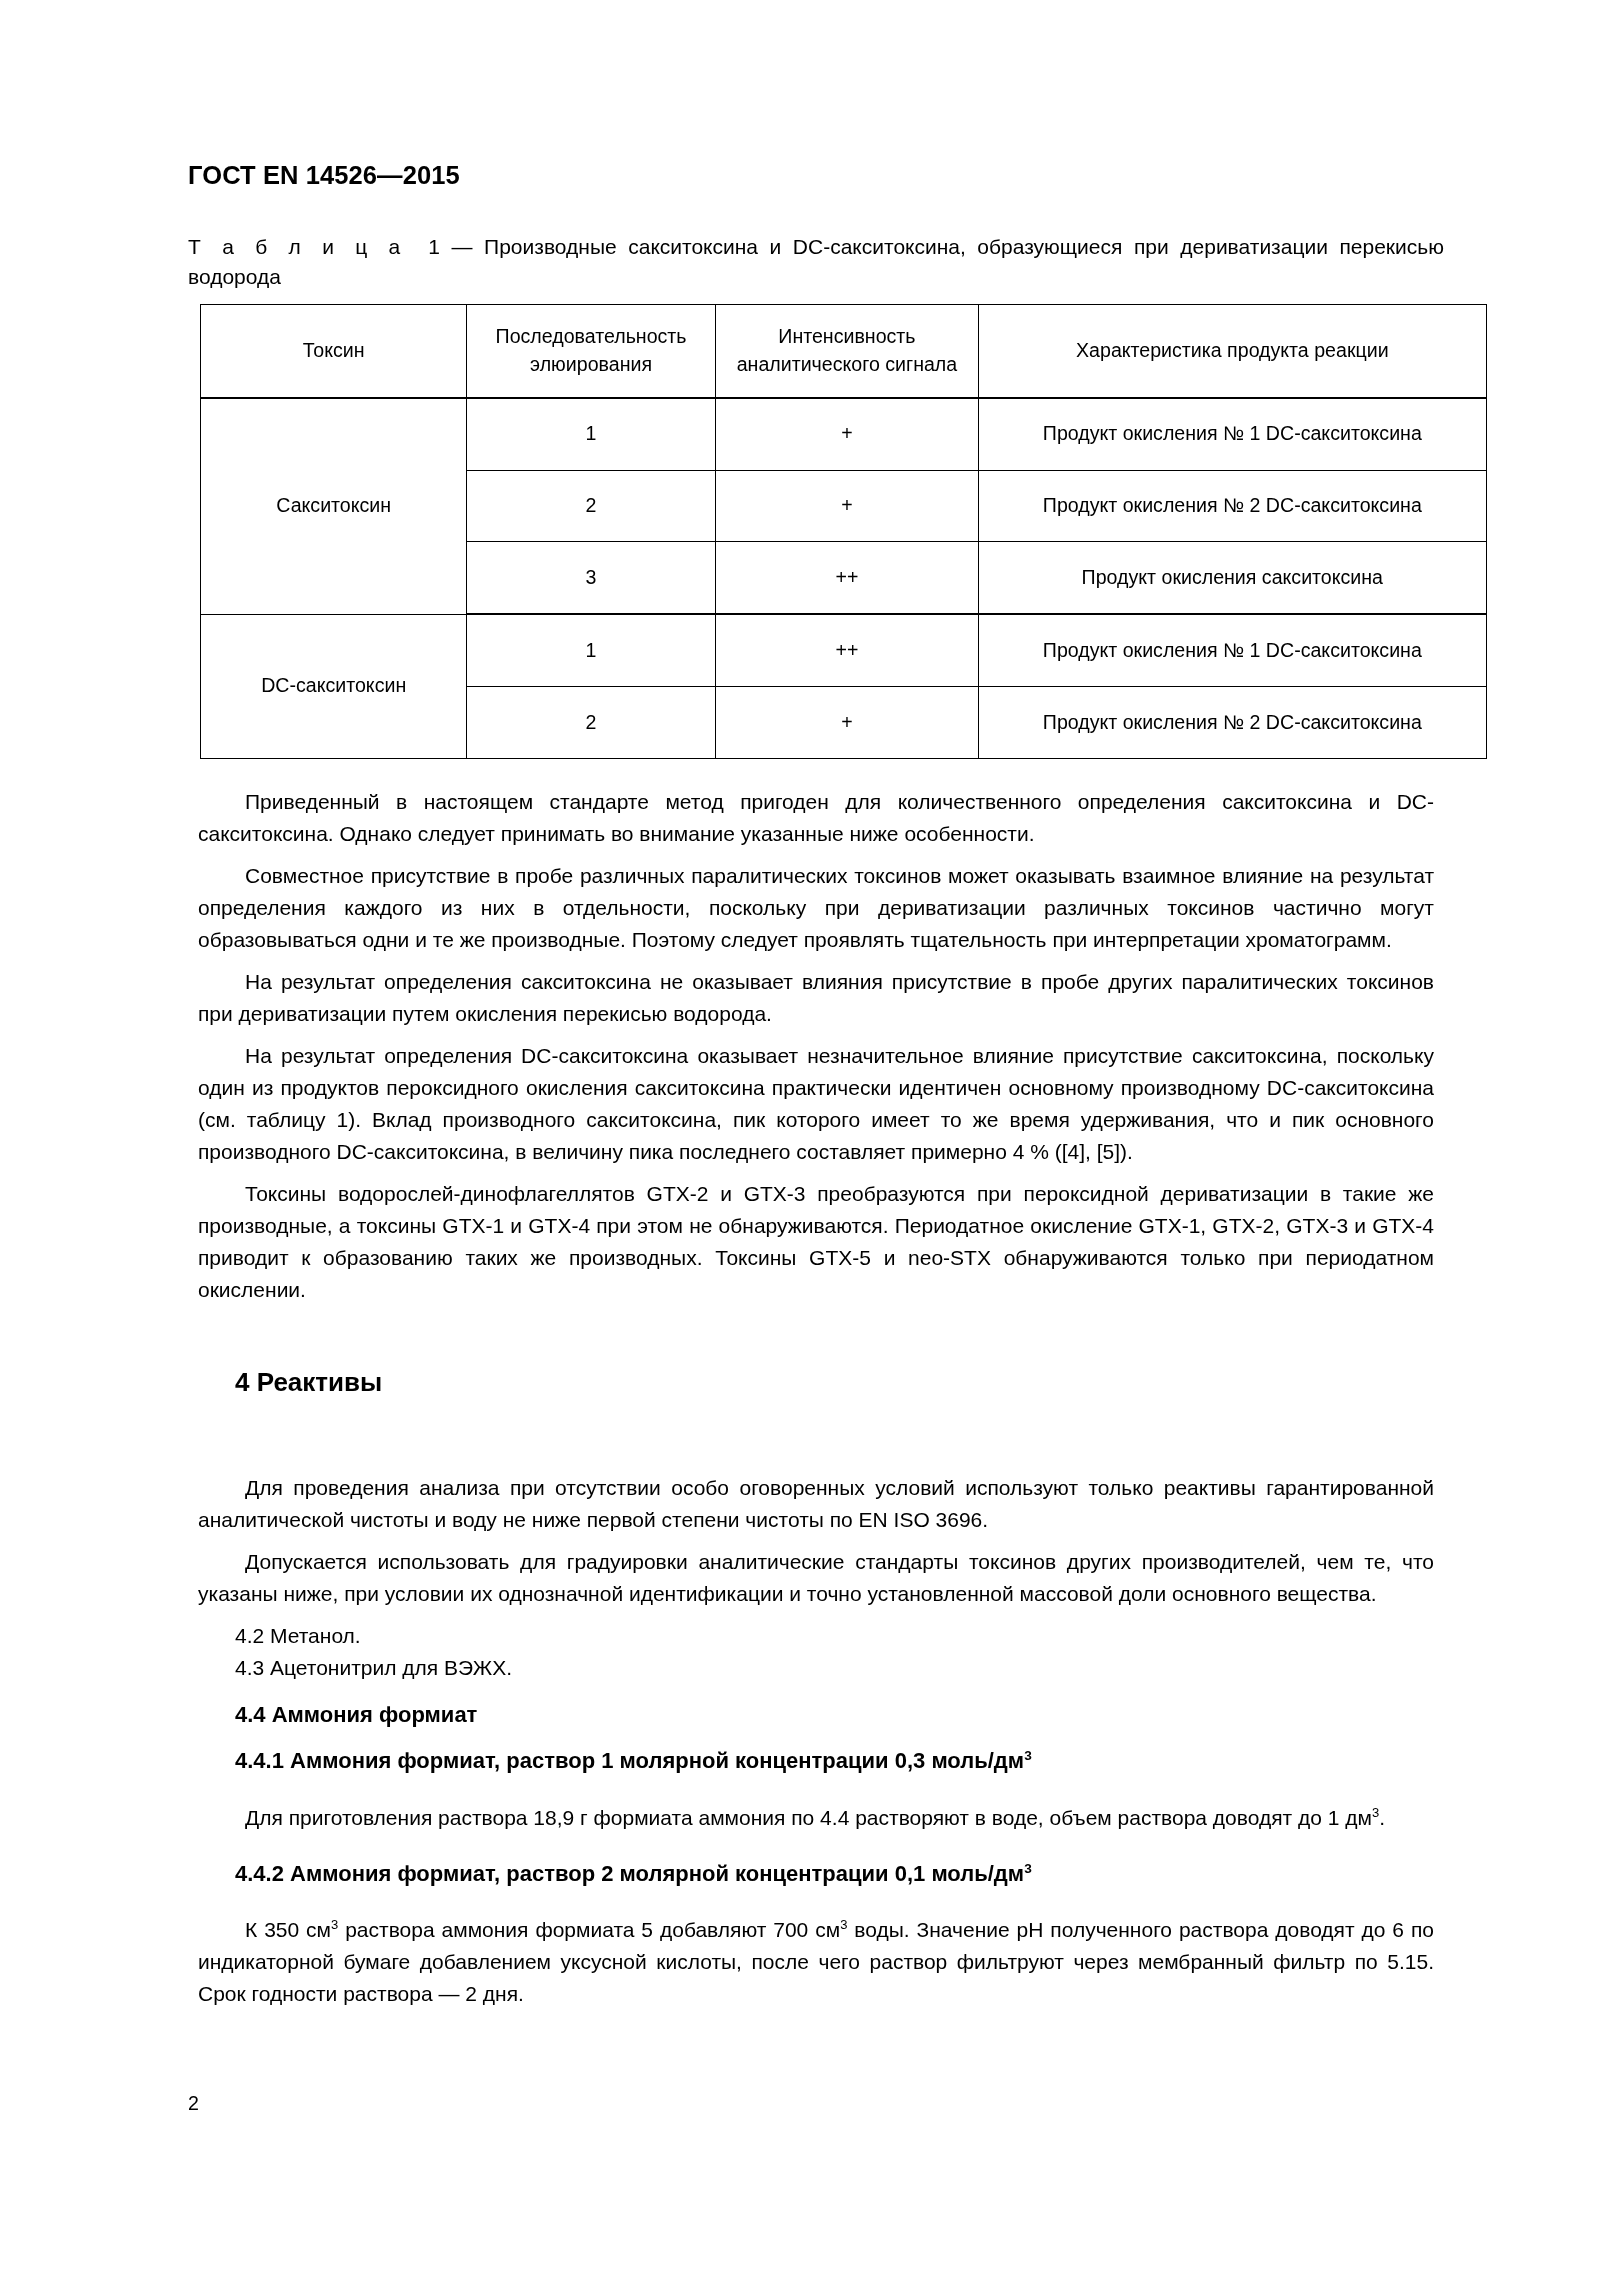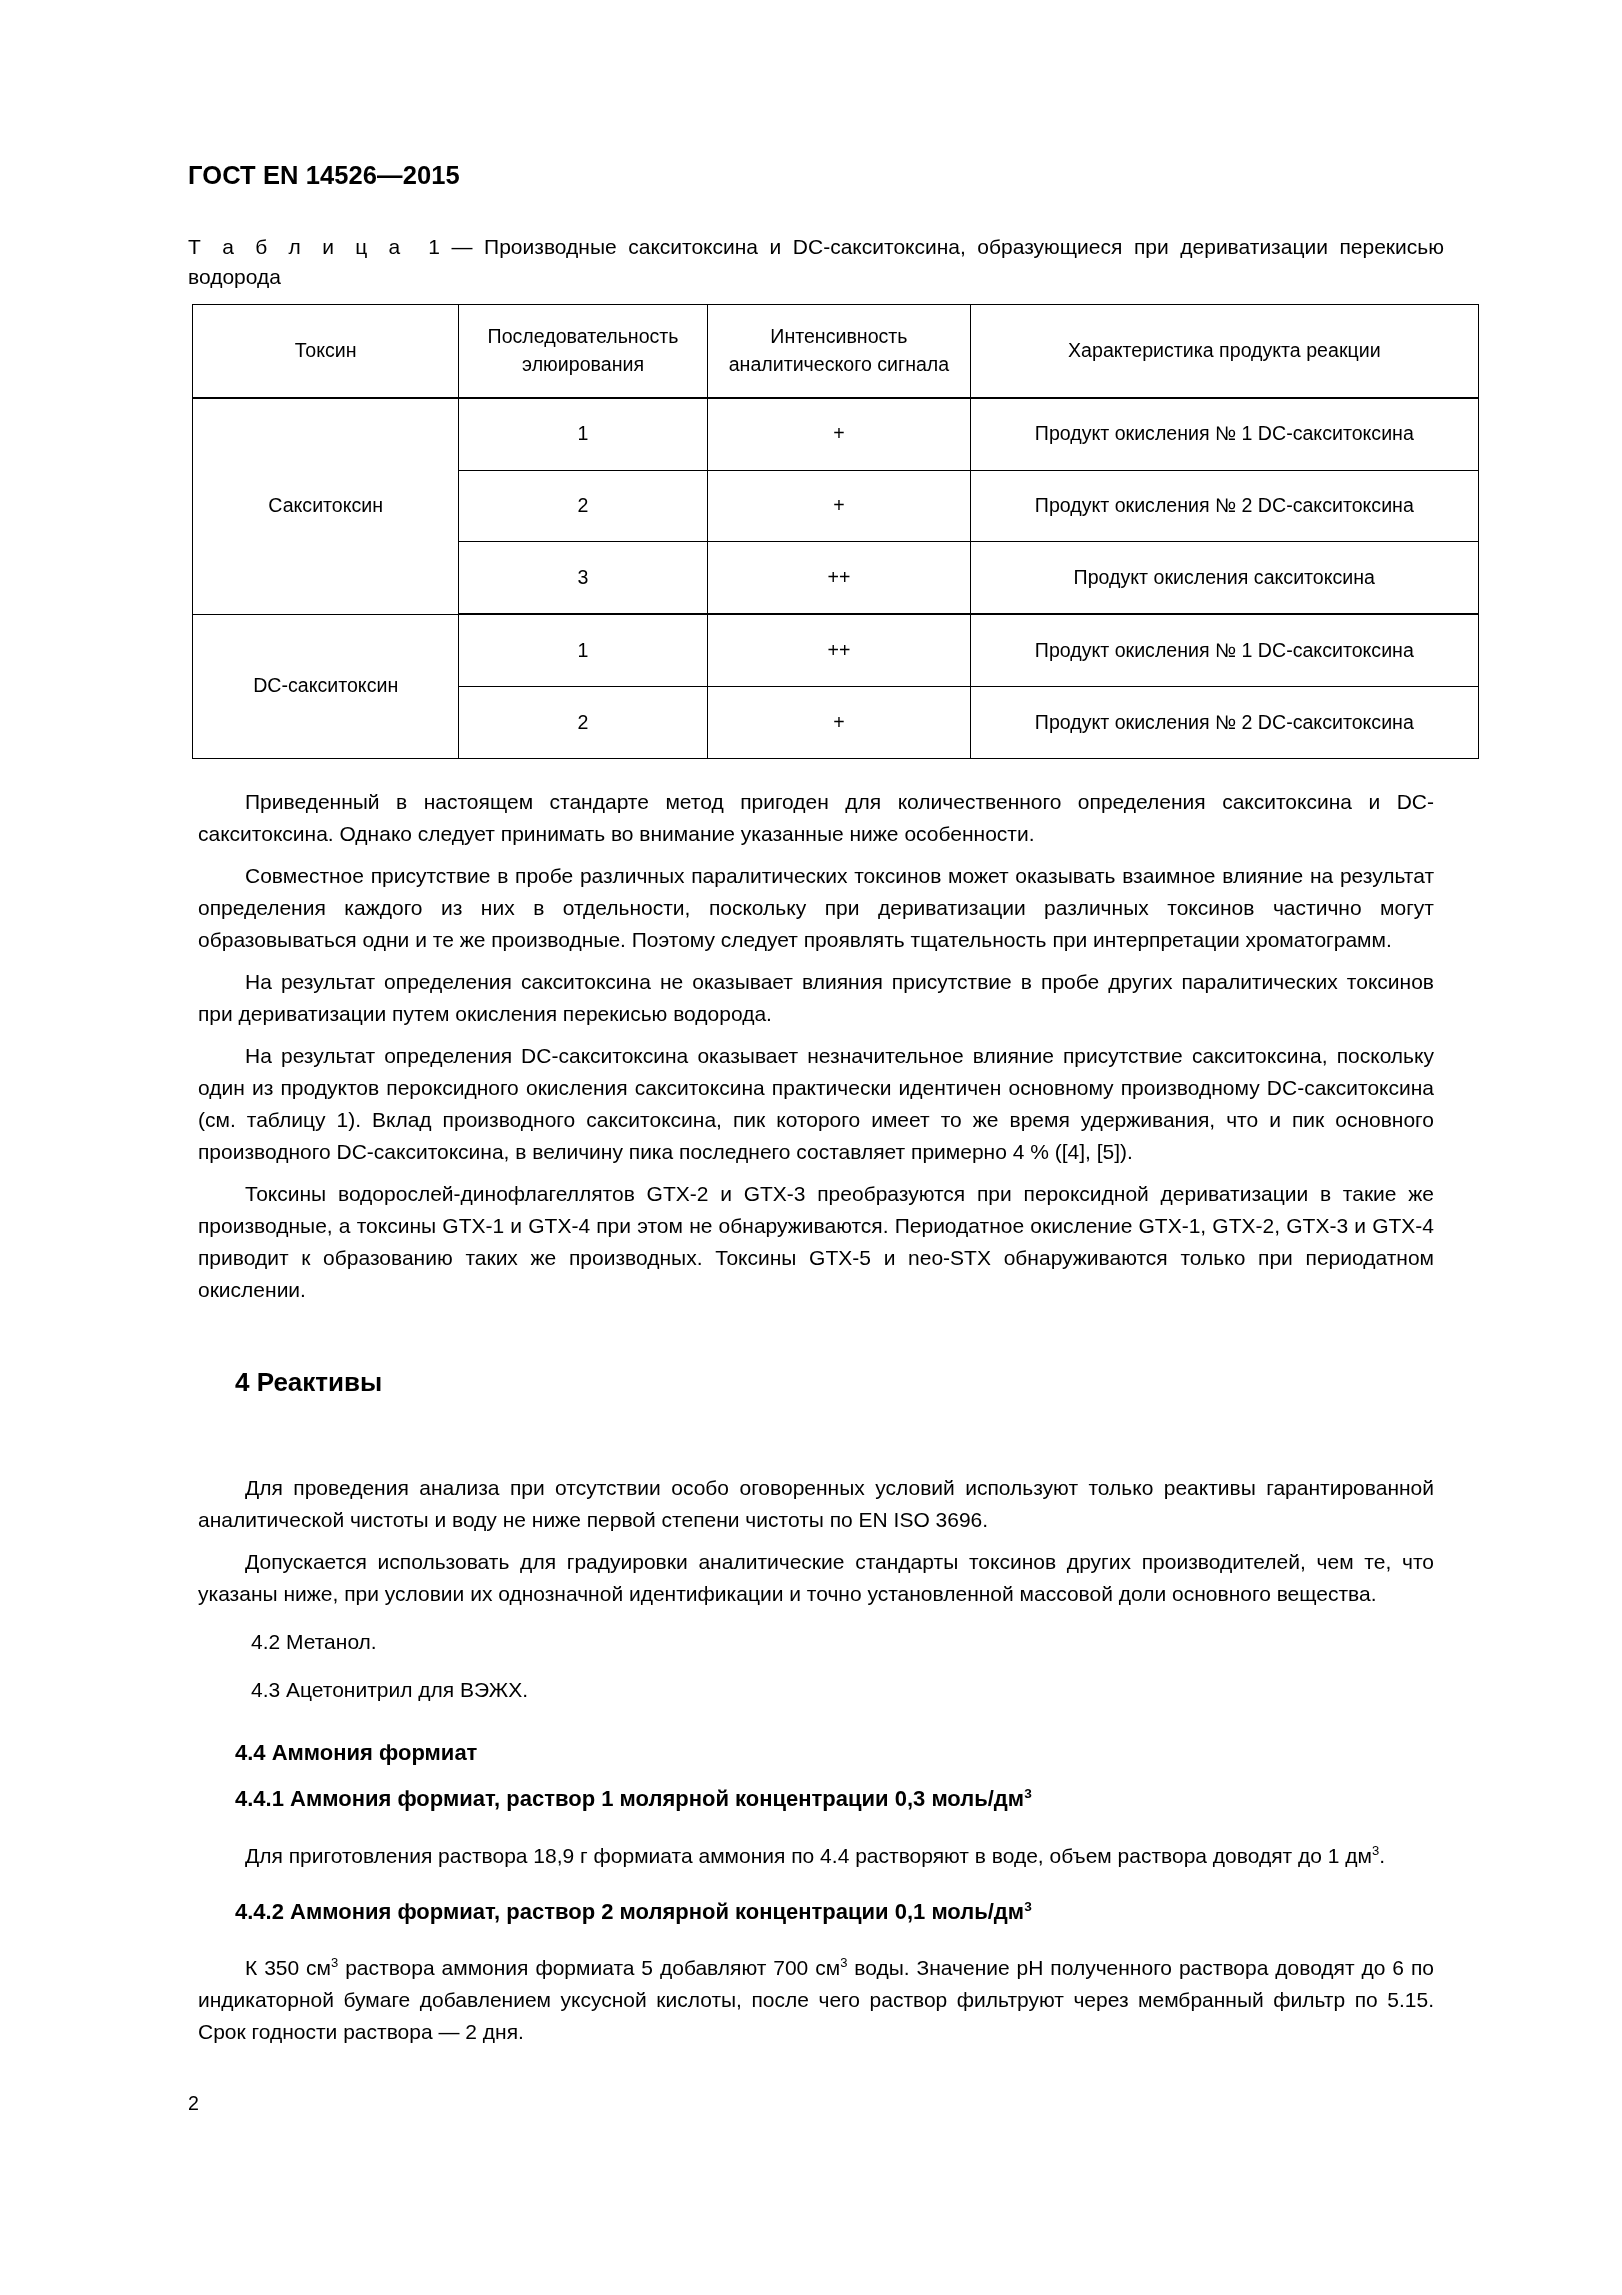--- a/index.html
+++ b/index.html
@@ -41,21 +41,21 @@
     text-align: justify;
     text-align-last: left;
   }
   .spaced {
     letter-spacing: 4.9px;
   }
 
   
   .tbl-wrap {
     position: absolute;
-    left: 192px;
+    left: 200px;
     top: 304px;
     width: 1240px;
   }
   table.data {
     border-collapse: collapse;
     width: 100%;
     table-layout: fixed;
     font-size: 19.6px;
   }
   table.data td, table.data th {
@@ -105,21 +105,21 @@
     padding-left: 47px;
   }
   h3.h-sub {
     margin: 0;
     font-size: 22px;
     font-weight: bold;
     line-height: 32px;
     padding-left: 47px;
   }
   p.item {
-    margin: 16px;
+    margin: 0;
     font-size: 21px;
     line-height: 32px;
     padding-left: 47px;
     text-indent: 0;
   }
   .sp-3  { height: 50px; }
   .sp-4  { height: 14.4px; }
 
   sup { font-size: 0.62em; vertical-align: super; line-height: 0; }
 

